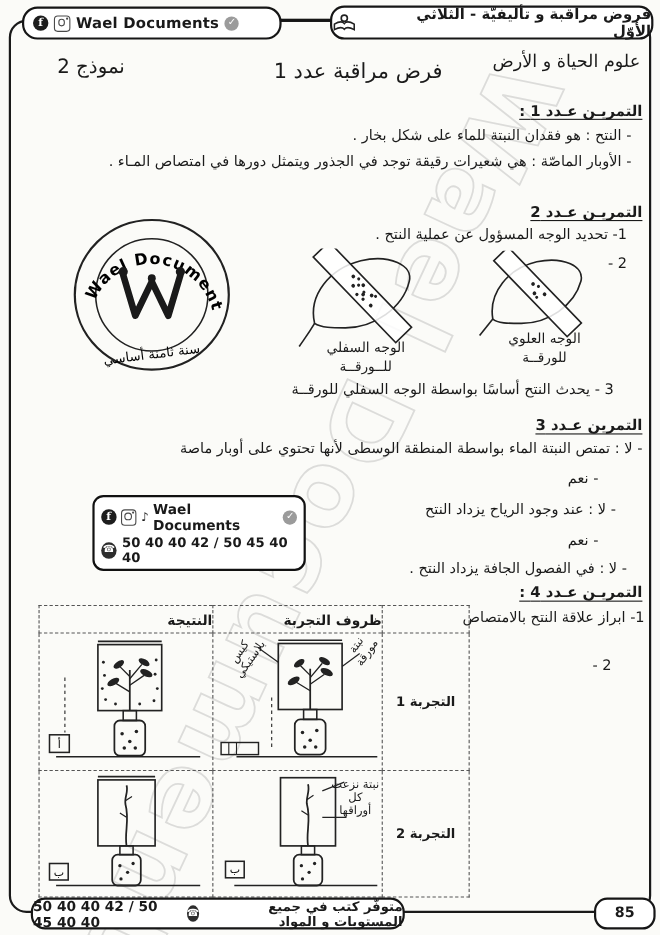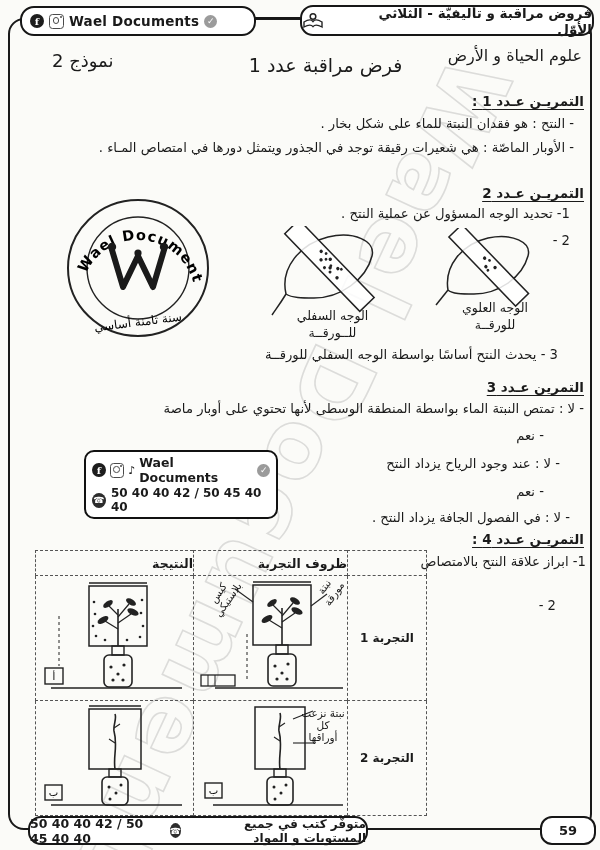--- a/index.html
+++ b/index.html
@@ -291,16 +291,16 @@
     </tr>
   </tbody>
     </table>
 
   <div class="pill abs" id="footer-pill">
     <span>متوفّر كتب في جميع المستويات و المواد</span>
     <span class="phone-ic">☎</span>
     <span class="nums">50 40 40 42 / 50 45 40 40</span>
   </div>
   <div class="pill abs" id="page-pill">
-    <span>59</span>
+    <span>85</span>
   </div>
 
 </div>
 
 </body></html>

